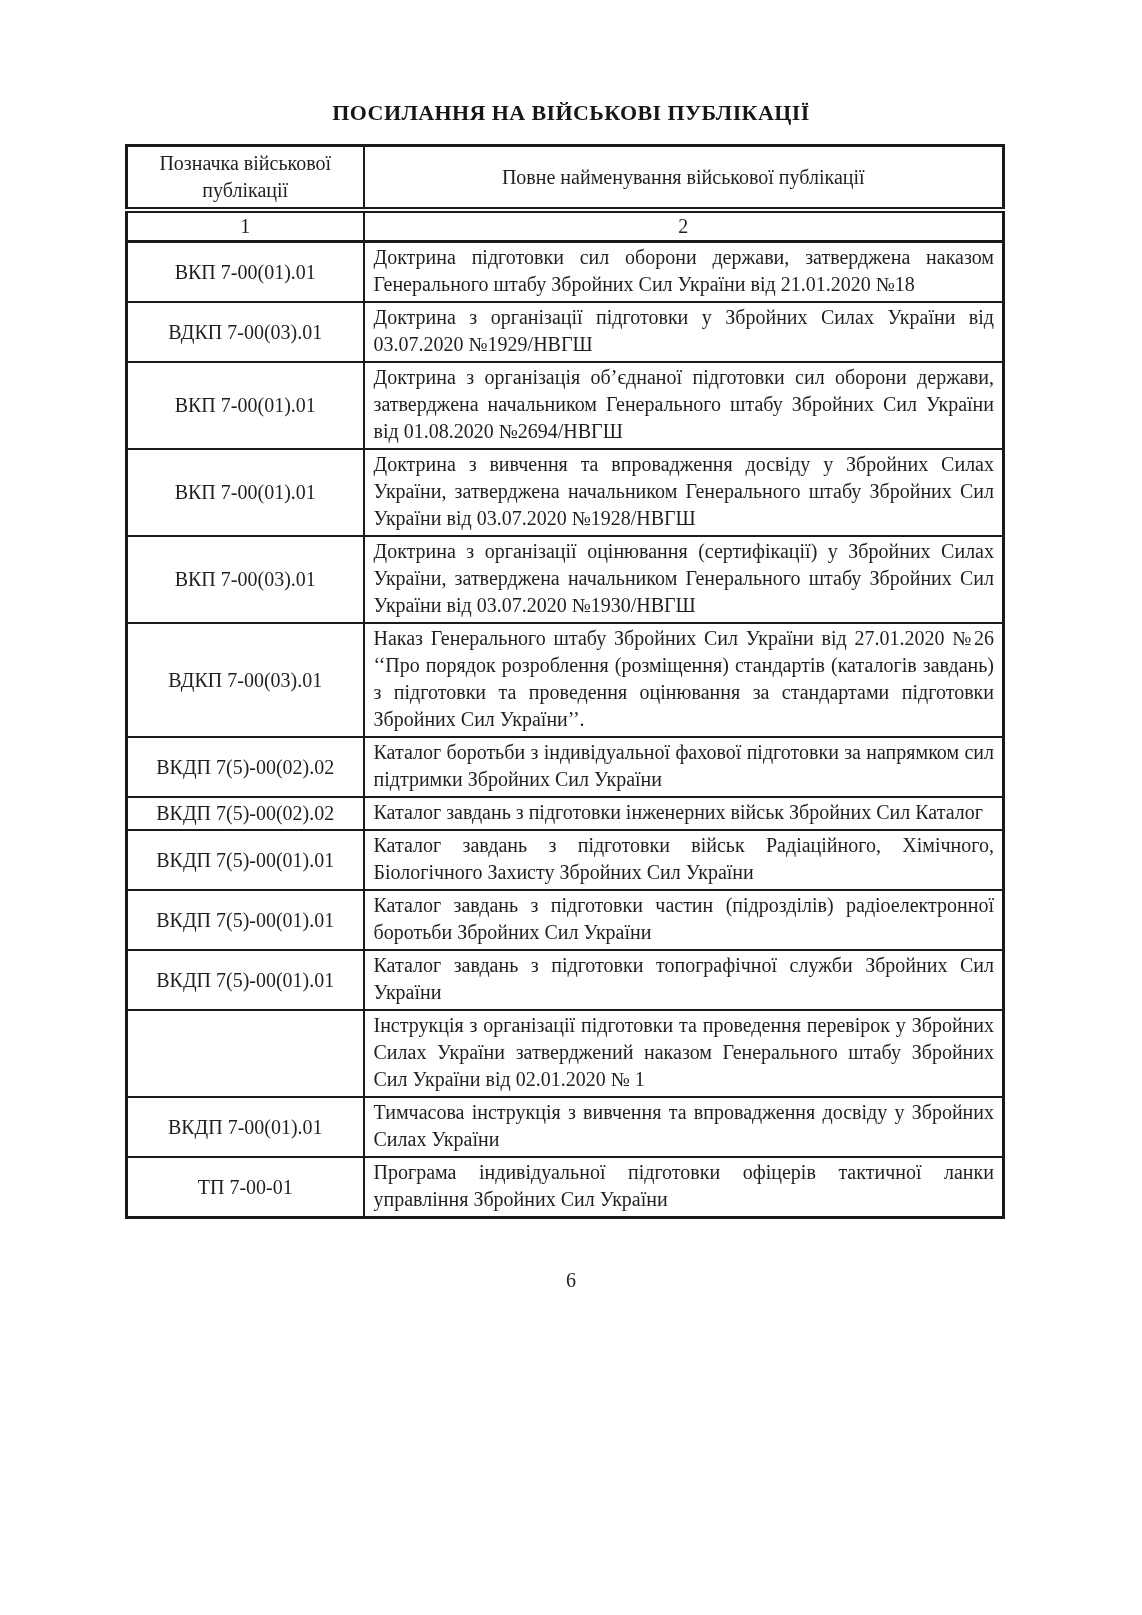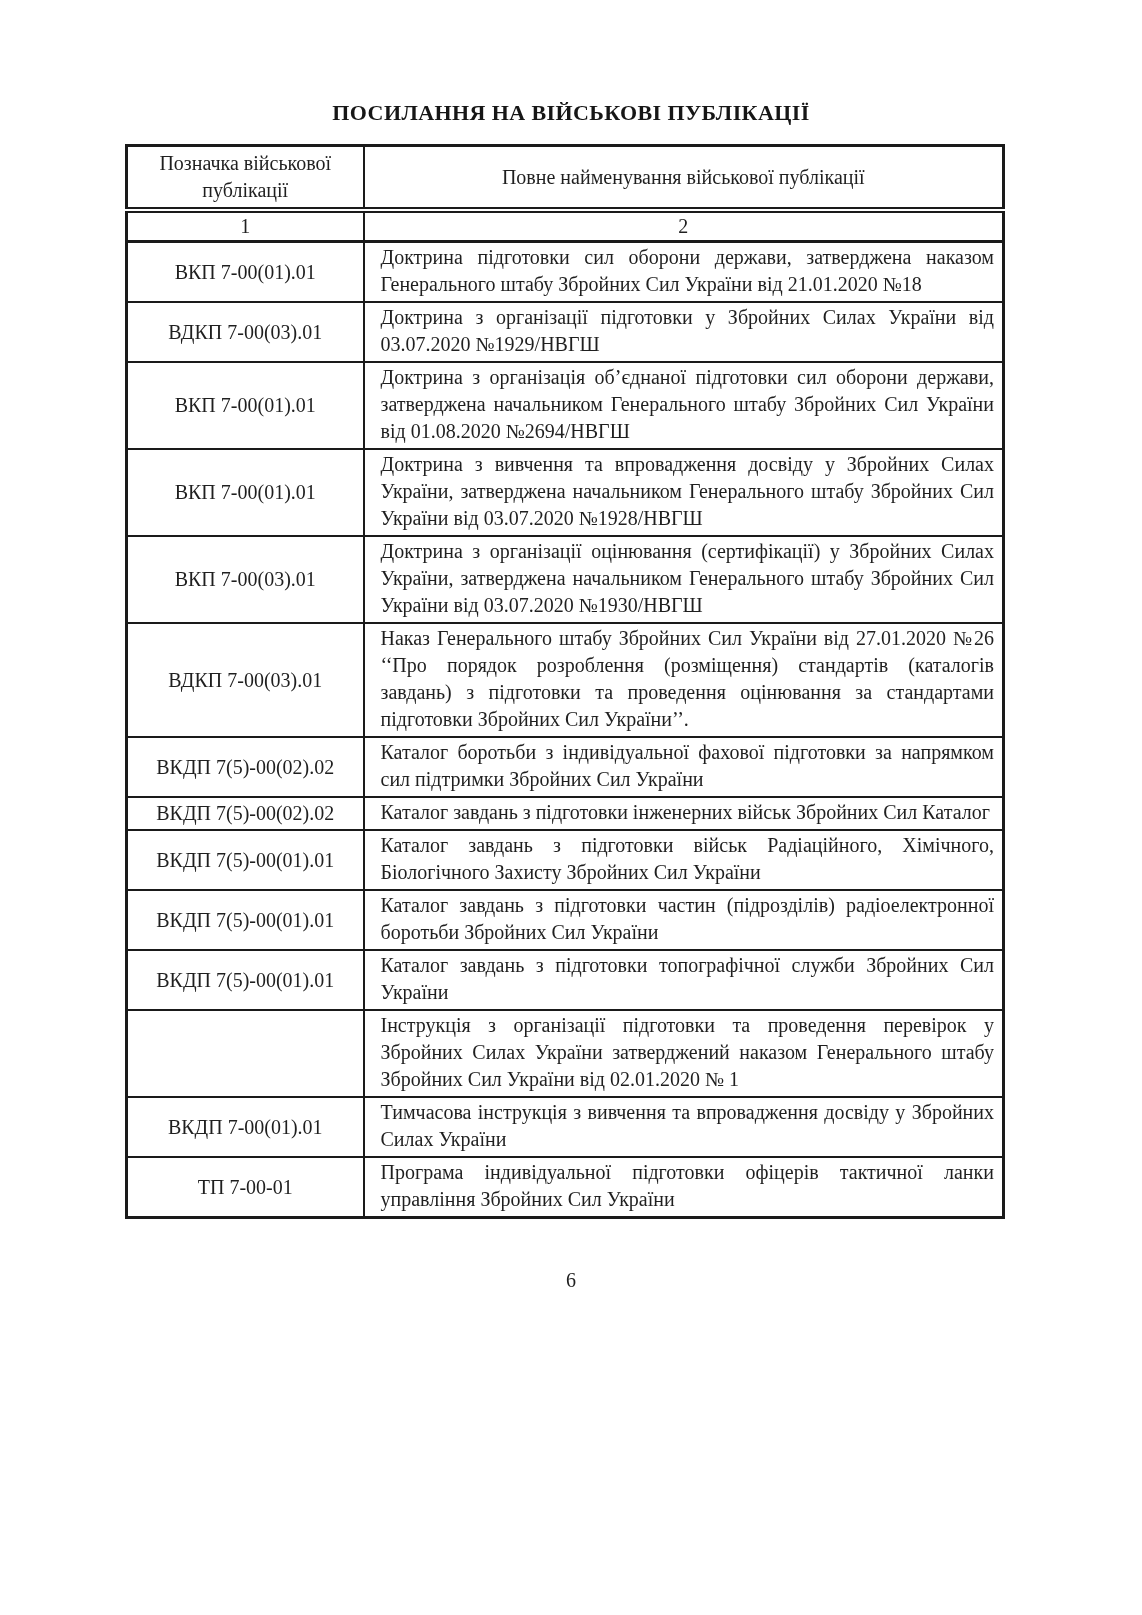--- a/index.html
+++ b/index.html
@@ -58,21 +58,21 @@
     padding: 0 6px;
   }
   tbody td.code-cell {
     text-align: center;
     vertical-align: middle;
     padding: 1px 0;
   }
   tbody td.title-cell {
     text-align: justify;
     vertical-align: top;
-    padding: 1px 8px 3px 16px;
+    padding: 1px 8px 3px 9px;
   }
   .page-number {
     text-align: center;
     font-size: 20px;
     color: #1f1f1f;
     margin-top: 50px;
   }
 </style>
 </head>
 <body>

